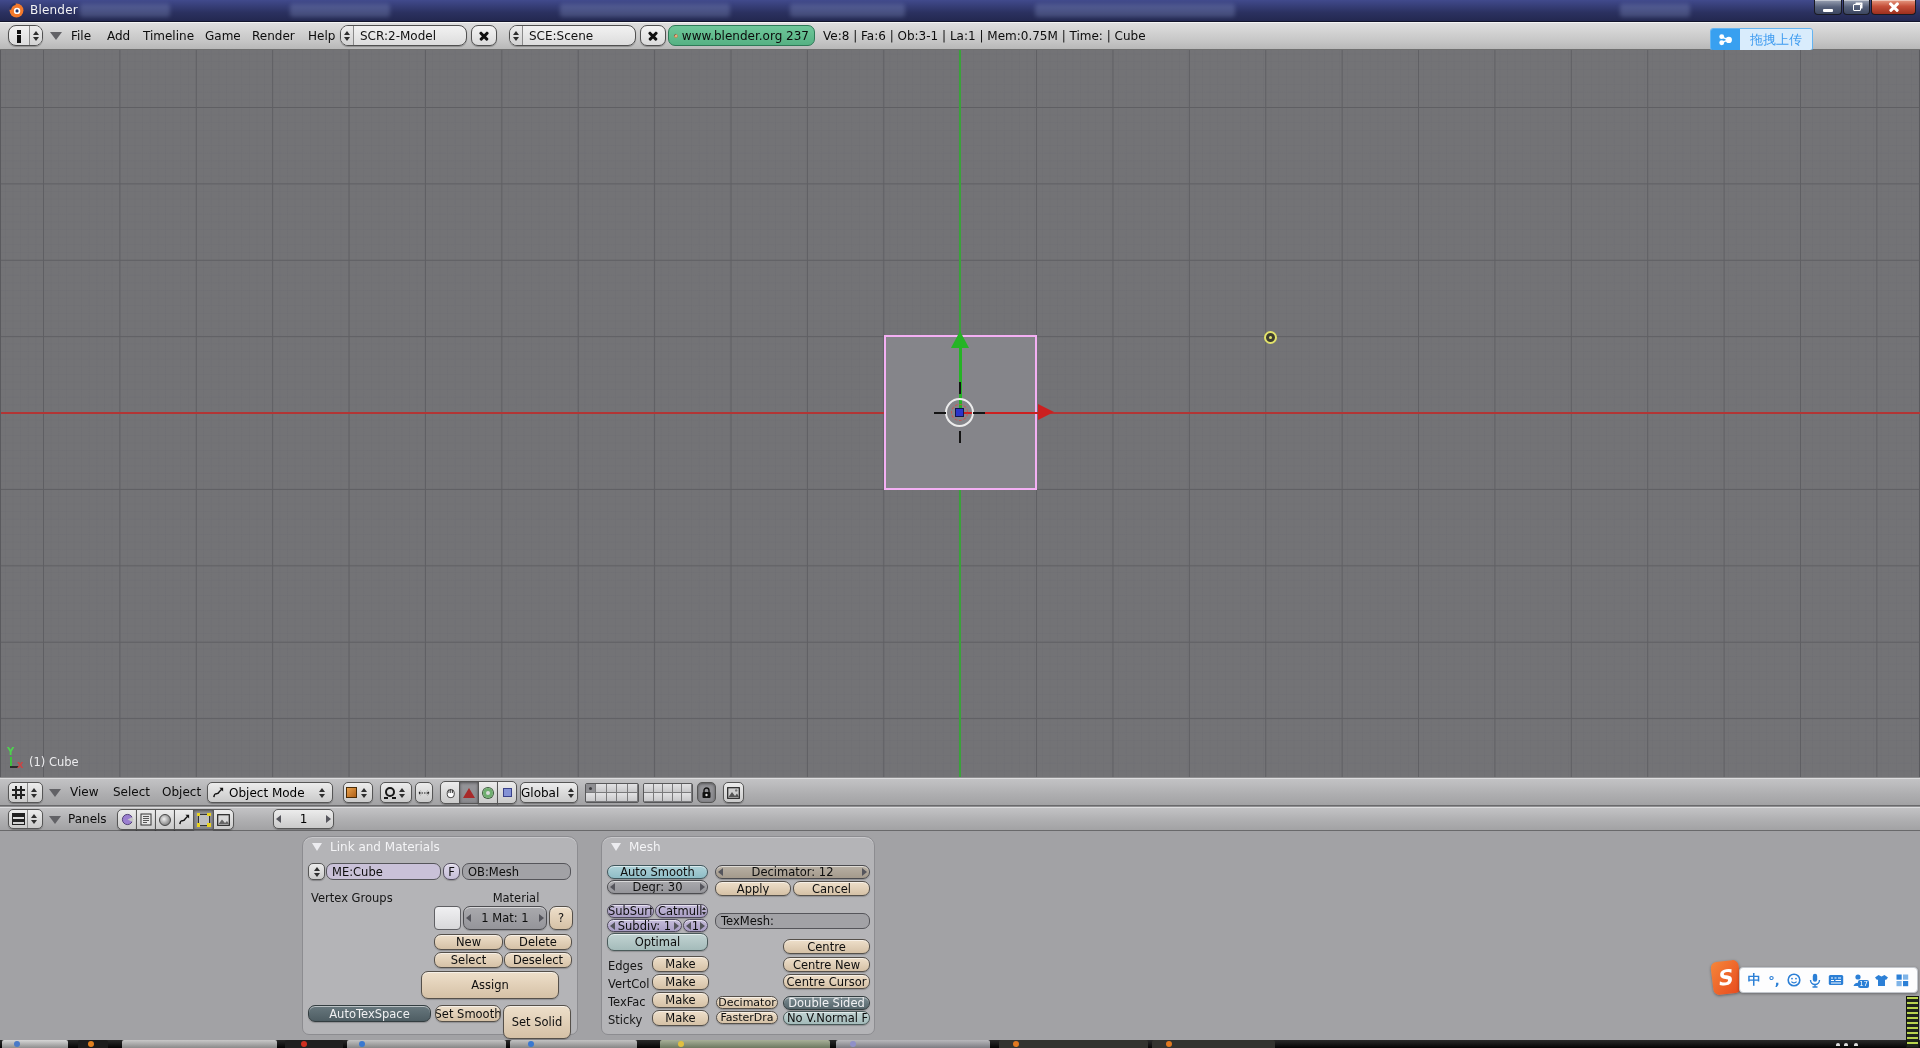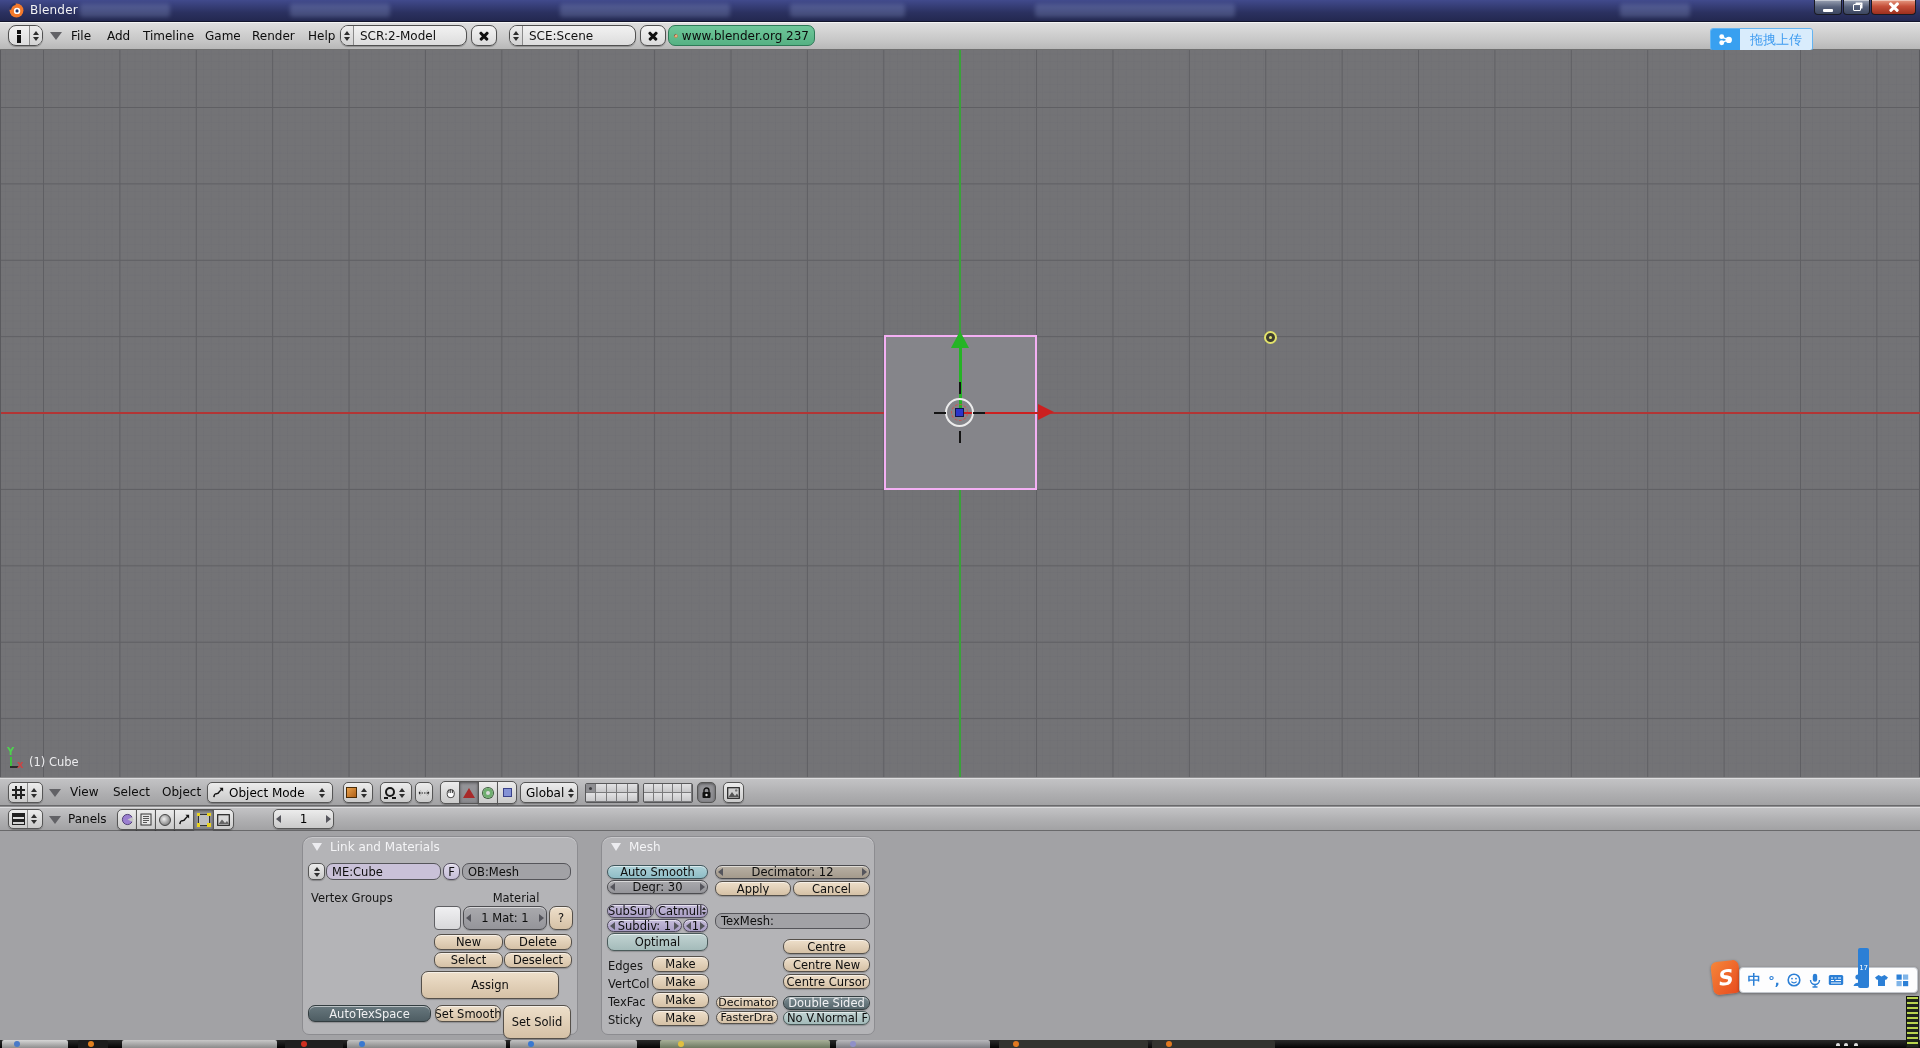--- a/index.html
+++ b/index.html
@@ -168,20 +168,21 @@
   <div class="abs" style="left:668px;top:3px;width:147px;height:21px;background:linear-gradient(#6fc79a,#55b183);border:1px solid #2e7a57;border-radius:7px;display:flex;align-items:center;gap:4px;padding:0 5px">
     <svg width="14" height="14" viewBox="0 0 16 16">
         <circle cx="8" cy="8" r="7.4" fill="#f4792b"></circle>
         <circle cx="8.6" cy="8.4" r="3.4" fill="#fff"></circle>
         <circle cx="8.6" cy="8.4" r="1.7" fill="#24346a"></circle>
         <path d="M1.2 7.2 A7 7 0 0 1 7 1.1" stroke="#24346a" stroke-width="2.2" fill="none"></path>
       </svg>
     <span style="font-size:12px;color:#0c0c0c;white-space:nowrap">www.blender.org 237</span>
   </div>
 
+  <span class="menu" style="left:823px">Ve:8 | Fa:6 | Ob:3-1 | La:1 | Mem:0.75M | Time: | Cube</span>
 </div>
 
 <div id="upload">
   <span class="ibox">
     <svg width="17" height="17" viewBox="0 0 18 18">
         <g stroke="#fff" stroke-width="1.4" fill="none">
           <path d="M5.5 6.5 L12 9.5 M5.5 12 L12 9.5"></path>
         </g>
         <circle cx="5" cy="6" r="2.6" fill="#fff"></circle>
         <circle cx="5" cy="12.5" r="2.6" fill="#fff"></circle>
@@ -285,21 +286,21 @@
   <div class="hbtn pressed" style="left:459px;top:3px;width:20px;height:23px;border-radius:0">
     <i style="width:0;height:0;border:6px solid transparent;border-top:none;border-bottom:10px solid #a82a2a"></i>
   </div>
   <div class="hbtn" style="left:478px;top:3px;width:20px;height:23px;border-radius:0">
     <i style="width:10px;height:10px;border:3px solid #6fae6f;border-radius:50%;box-shadow:0 0 0 1px #3c5c3c"></i>
   </div>
   <div class="hbtn" style="left:497px;top:3px;width:20px;height:23px;border-radius:0 5px 5px 0">
     <i style="width:9px;height:9px;background:#8492d6;border:1px solid #39418a"></i>
   </div>
 
-  <div class="hbtn" style="left:520px;top:4px;width:58px;height:21px;justify-content:flex-start;padding-left:5px">
+  <div class="hbtn" style="left:520px;top:4px;width:58px;height:21px;justify-content:flex-start;">
     <span style="flex:1;font-size:12px">Global</span>
     <span class="ud r" style="background:none;border-left:none">
         <i class="tU"></i>
         <i class="tD"></i>
       </span>
   </div>
 
   <div class="lgrid" style="left:585px;top:5px;width:54px;height:20px">
     <i class="lc on"></i>
       <i class="lc"></i>
@@ -575,21 +576,21 @@
       <svg width="16" height="12" viewBox="0 0 16 12">
         <rect x="0.8" y="1" width="14.4" height="10" rx="1.5" fill="#2b7fd6"></rect>
         <path d="M3 4 h2 M6.5 4 h2 M10 4 h3 M3 6.5 h3 M7.5 6.5 h5.5 M3 9 h10" stroke="#fff" stroke-width="1"></path>
       </svg>
     </span>
   <span style="position:relative">
       <svg width="14" height="14" viewBox="0 0 14 14">
         <circle cx="6" cy="4" r="2.6" fill="#2b7fd6"></circle>
         <path d="M1.5 13 a4.8 4.8 0 0 1 9 0 Z" fill="#2b7fd6"></path>
       </svg>
-      <i class="abs" style="right:-3px;bottom:-1px;font-size:7px;font-style:normal;color:#fff;background:#2b7fd6;border-radius:2px;padding:16px 1px">17</i>
+      <i class="abs" style="right:-3px;bottom:-1px;font-size:7px;font-style:normal;color:#fff;background:#2b7fd6;border-radius:2px;padding:0 1px">17</i>
     </span>
   <span>
       <svg width="15" height="13" viewBox="0 0 15 13">
         <path d="M4.5 1 L7.5 2.5 L10.5 1 L14 3.5 L12 6 L11 5.5 V12 H4 V5.5 L3 6 L1 3.5 Z" fill="#2b7fd6"></path>
       </svg>
     </span>
   <span>
       <svg width="13" height="13" viewBox="0 0 13 13">
         <rect x="0.5" y="0.5" width="5.2" height="5.2" fill="#2b7fd6"></rect>
         <rect x="7" y="0.5" width="5.2" height="5.2" fill="#7fb4e8"></rect>

